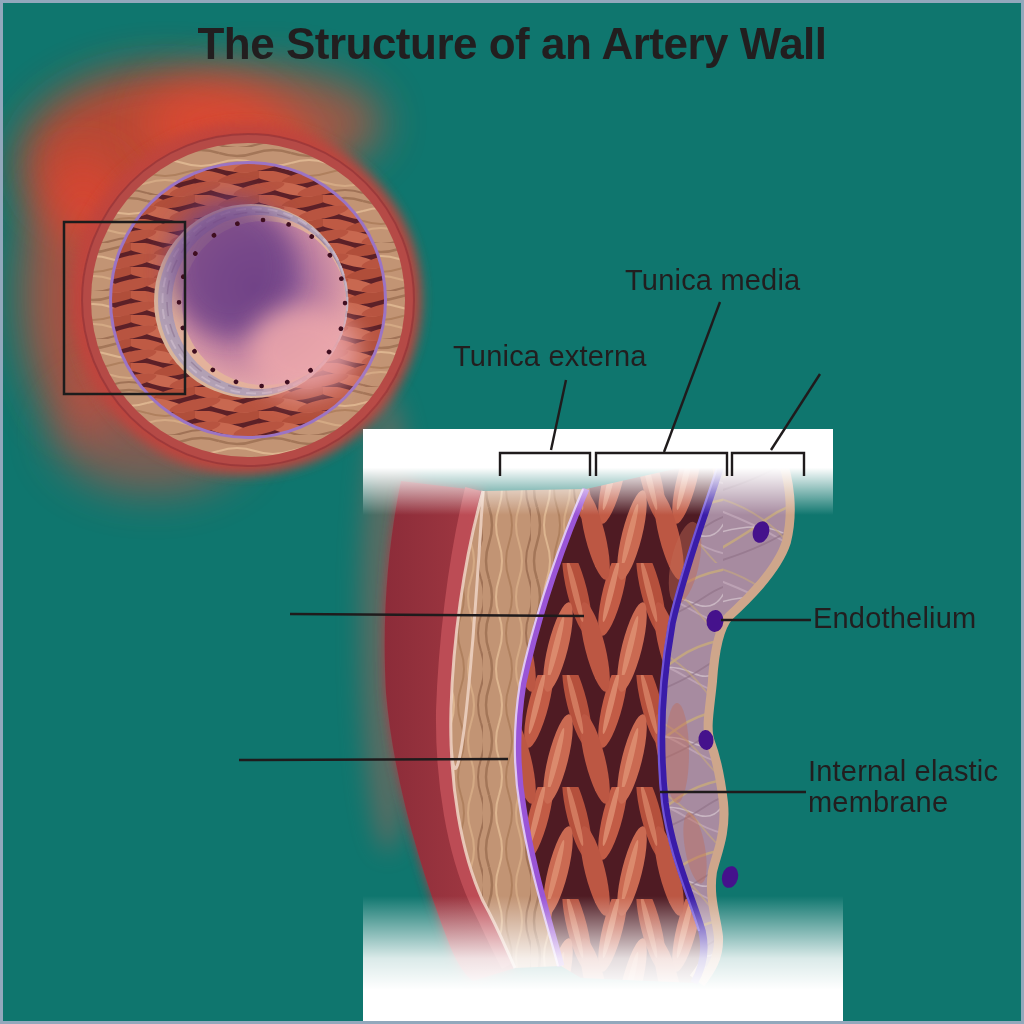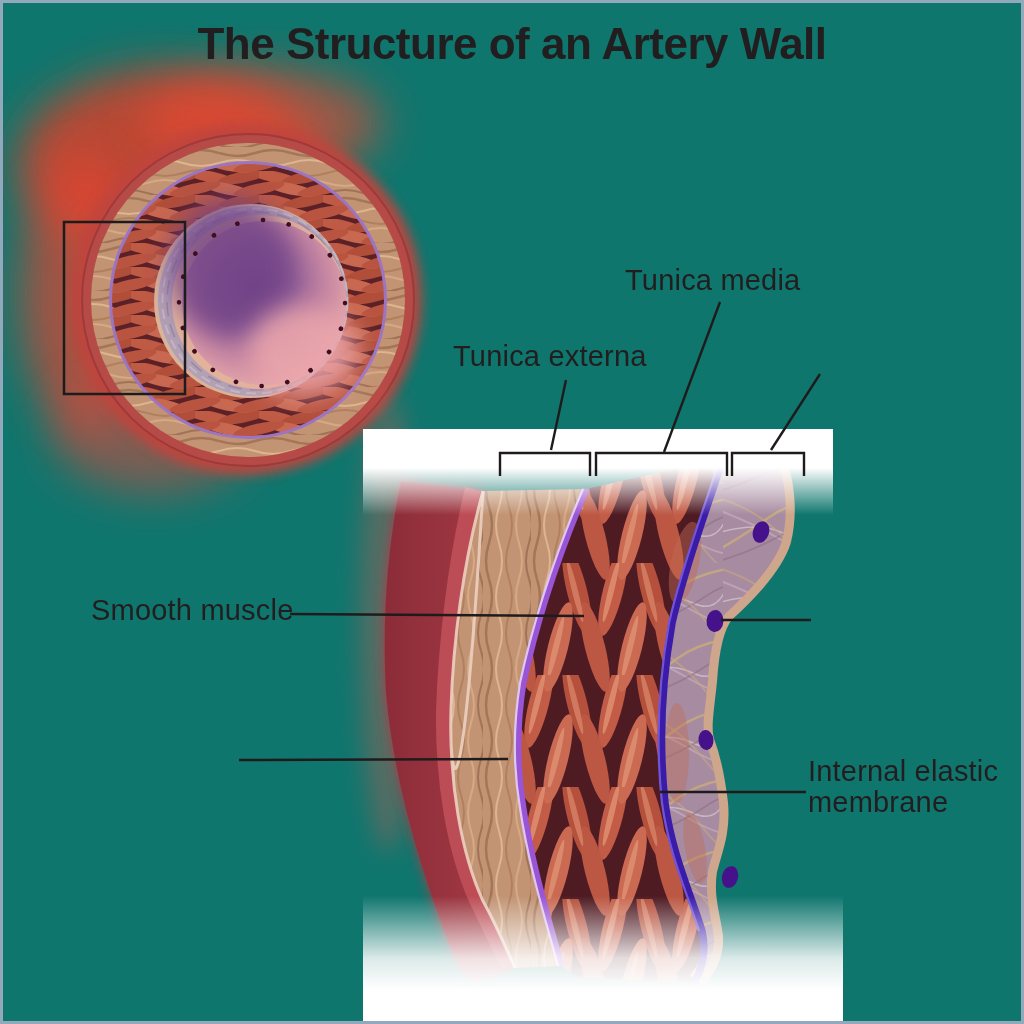--- a/index.html
+++ b/index.html
@@ -211,15 +211,15 @@
       <line x1="236" y1="757" x2="505" y2="756"></line>
       <line x1="718" y1="617" x2="808" y2="617"></line>
       <line x1="657" y1="789" x2="803" y2="789"></line>
     </g>
   </svg>
 
   <h1 class="title" style="margin:0;">The Structure of an Artery Wall</h1>
 
   <div class="lbl" id="lbl-tunica-externa">Tunica externa</div>
   <div class="lbl" id="lbl-tunica-media">Tunica media</div>
-  <div class="lbl" id="lbl-smooth-muscle">Smooth muscle</div>
+  <div class="lbl" id="lbl-endothelium">Endothelium</div>
   <div class="lbl wrap" id="lbl-internal-elastic">Internal elastic membrane</div>
 </div>
 
 </body></html>

